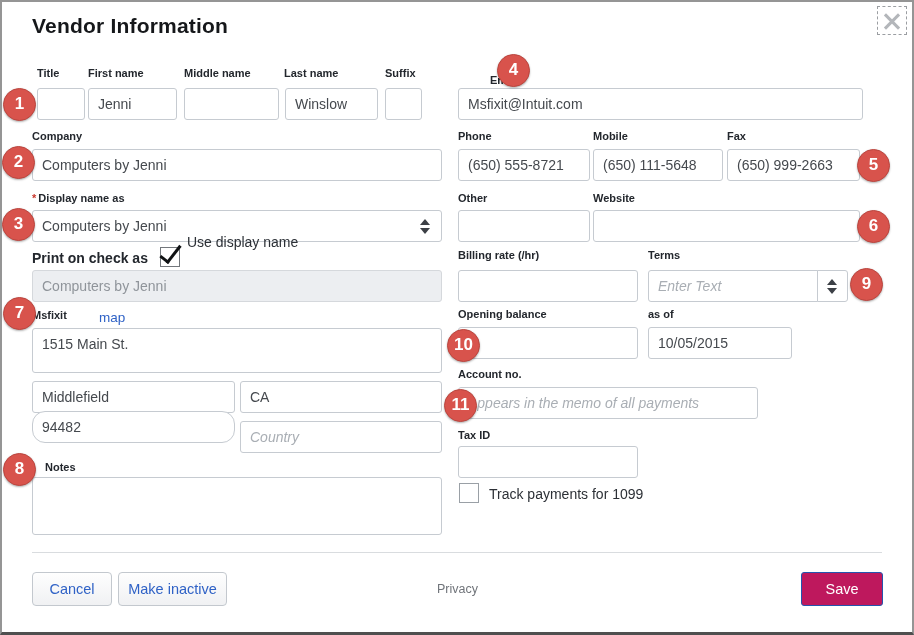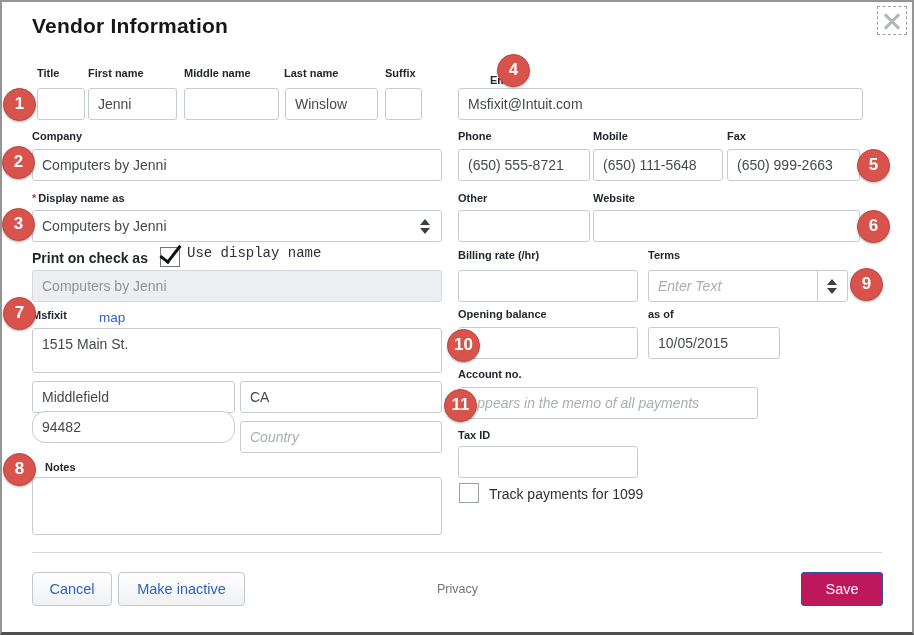--- a/index.html
+++ b/index.html
@@ -118,61 +118,61 @@
 
 <div class="sel" style="left:32px;top:210px;width:410px;">
   <span>Computers by Jenni</span>
   <span class="arrows"></span>
 </div>
 <input class="inp" style="left: 458px; top: 210px; width: 132px;">
 <input class="inp" style="left: 593px; top: 210px; width: 267px;">
 
 <div class="lbl" style="left:32px;top:250px;font-size:14px;">Print on check as</div>
 <div class="cb checked" style="left:160px;top:247px;"></div>
-<div class="lbl-reg" style="left:187px;top:245px;font-family:Liberation Mono, monospace;">Use display name</div>
+<div class="lbl-reg" style="left:187px;top:234px;">Use display name</div>
 <div class="lbl" style="left:458px;top:249px;">Billing rate (/hr)</div>
 <div class="lbl" style="left:648px;top:249px;">Terms</div>
 
 <input class="inp" style="left: 32px; top: 270px; width: 410px;" disabled="" value="Computers by Jenni">
 <input class="inp" style="left: 458px; top: 270px; width: 180px;">
 <div class="sel" style="left:648px;top:270px;width:170px;padding-right:9px;border-radius:3px 0 0 3px;">
   <span class="ph">Enter Text</span>
 </div>
 <button class="spin-btn" style="left:817px;top:270px;">
   <span class="arrows"></span>
 </button>
 
 <div class="lbl" style="left:32px;top:309px;">Msfixit</div>
 <a class="link" style="left:99px;top:310px;">map</a>
 <div class="lbl" style="left:458px;top:308px;">Opening balance</div>
 <div class="lbl" style="left:648px;top:308px;">as of</div>
 
 <textarea class="inp" style="left: 32px; top: 328px; width: 410px; height: 45px;">1515 Main St.</textarea>
 <input class="inp" style="left: 458px; top: 327px; width: 180px;">
-<input class="inp" style="left: 648px; top: 327px; width: 132px;" value="10/05/2015">
+<input class="inp" style="left: 648px; top: 327px; width: 144px;" value="10/05/2015">
 
 <input class="inp" style="left: 32px; top: 381px; width: 203px;" value="Middlefield">
 <input class="inp" style="left: 240px; top: 381px; width: 202px;" value="CA">
 <div class="lbl" style="left:458px;top:368px;">Account no.</div>
 <input class="inp" style="left: 458px; top: 387px; width: 300px;" placeholder="Appears in the memo of all payments">
 
 <input class="inp" style="left: 32px; top: 411px; width: 203px; border-radius: 13px;" value="94482">
 <input class="inp" style="left: 240px; top: 421px; width: 202px;" placeholder="Country">
 
 <div class="lbl" style="left:458px;top:429px;">Tax ID</div>
 <input class="inp" style="left: 458px; top: 446px; width: 180px;">
 <div class="lbl" style="left:45px;top:461px;">Notes</div>
 <textarea class="inp" style="left: 32px; top: 477px; width: 410px; height: 58px;"></textarea>
 
 <div class="cb unchecked" style="left:459px;top:483px;"></div>
 <div class="lbl-reg" style="left:489px;top:486px;">Track payments for 1099</div>
 
 <div class="divider"></div>
 <button class="btn-secondary" style="left:32px;top:572px;width:80px;">Cancel</button>
-<button class="btn-secondary" style="left:118px;top:572px;width:127px;">Make inactive</button>
+<button class="btn-secondary" style="left:118px;top:572px;width:109px;">Make inactive</button>
 <div class="privacy">Privacy</div>
 <button class="btn-primary" style="left:801px;top:572px;width:82px;">Save</button>
 
 <div id="annotation-layer">
     <div class="badge" style="left: 3px; top: 88px;">1</div>
     <div class="badge" style="left: 2px; top: 146px;">2</div>
     <div class="badge" style="left: 2px; top: 208px;">3</div>
     <div class="badge" style="left: 497px; top: 54px;">4</div>
     <div class="badge" style="left: 857px; top: 149px;">5</div>
     <div class="badge" style="left: 857px; top: 210px;">6</div>

